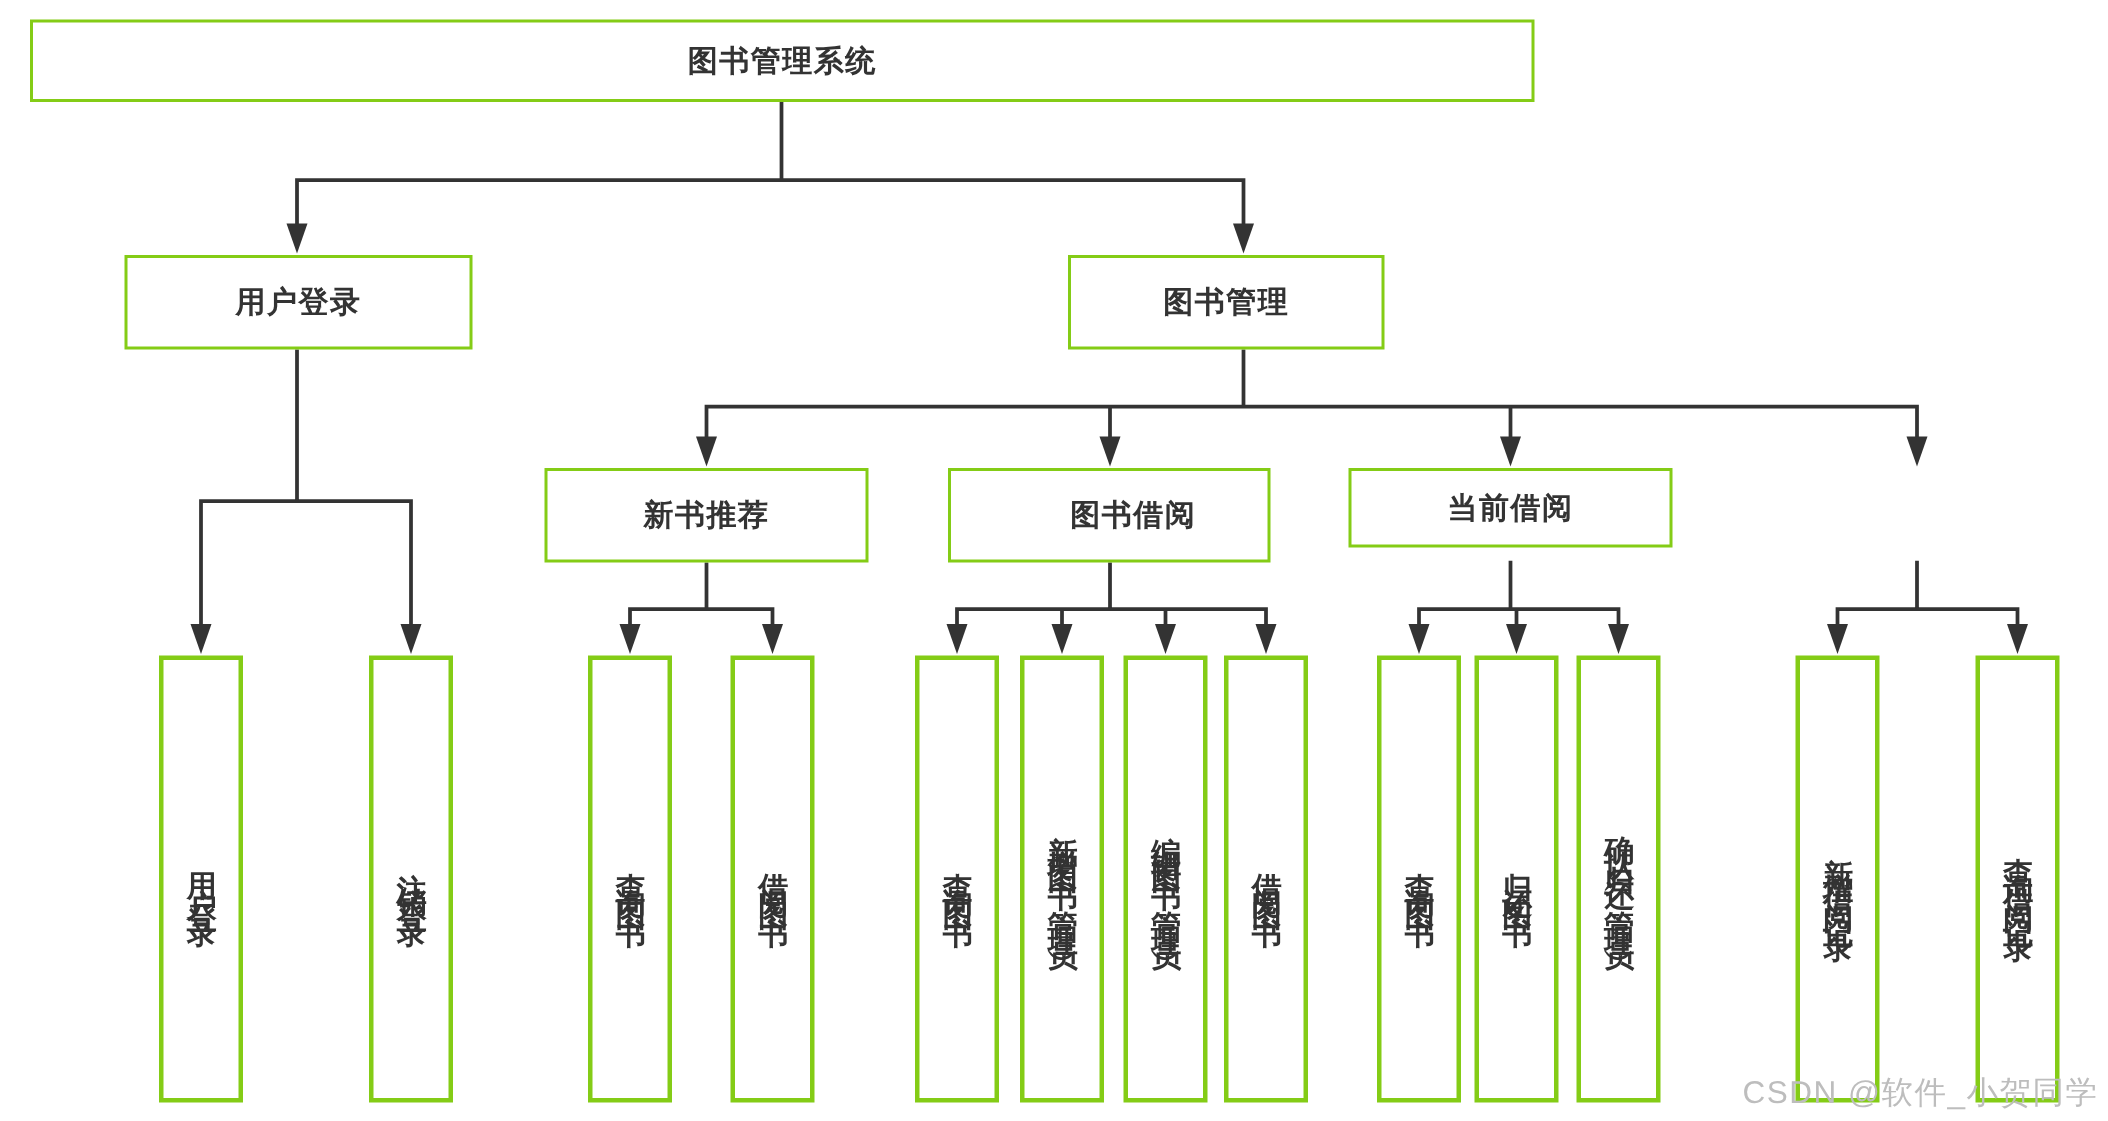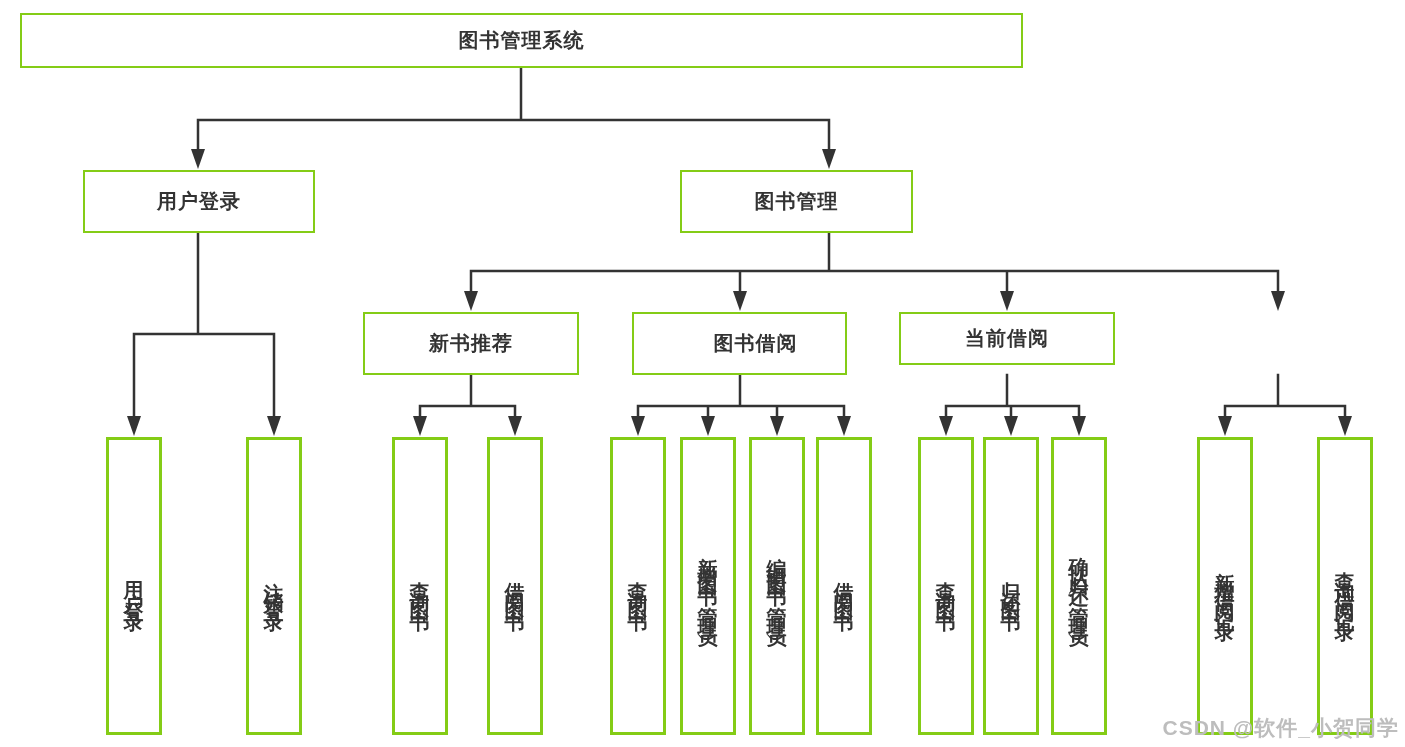--- a/index.html
+++ b/index.html
@@ -36,42 +36,41 @@
     writing-mode: vertical-rl;
     text-orientation: mixed;
     letter-spacing: 10px;
     line-height: 1;
     white-space: normal;
   }
   
   .n-root  { left: 20px;   top: 13px;  width: 1003px; height: 55px; }
   
   .n-login { left: 83px;   top: 170px; width: 232px;  height: 63px; }
-  .n-mgmt  { left: 680px;  top: 170px; width: 233px;  height: 63px; }
+  .n-mgmt  { left: 712px;  top: 170px; width: 211px;  height: 63px; }
   
   .n-rec   { left: 363px;  top: 312px; width: 216px;  height: 63px; text-align: right; }
   .n-bor   { left: 632px;  top: 312px; width: 215px;  height: 63px; padding-left: 32px; }
   .n-cur   { left: 899px;  top: 312px; width: 216px;  height: 53px; }
   .n-recd  { left: 1172px; top: 312px; width: 212px;  height: 63px; }
   
   .lf { top: 437px; height: 298px; width: 56px; }
   .lf-1a { left: 106px; }  .lf-1b { left: 246px; }
   .lf-2a { left: 392px; }  .lf-2b { left: 487px; }
   .lf-3a { left: 610px; }  .lf-3b { left: 680px; }  .lf-3c { left: 749px; }  .lf-3d { left: 816px; }
   .lf-4a { left: 918px; }  .lf-4b { left: 983px; }  .lf-4c { left: 1051px; }
   .lf-5a { left: 1197px; } .lf-5b { left: 1317px; }
   .watermark {
     position: absolute;
     right: 6px;
     top: 714px;
     font-size: 21px;
     letter-spacing: 1px;
     color: #bdbdbd;
     z-index: 5;
-    font-weight: bold;
   }
 </style>
 </head>
 <body>
 
 <div class="canvas">
 
   <svg class="connectors" viewBox="0 0 1405 747">
     <path d="M521 68 V120 M198 120 H829 M198 120 V152 M829 120 V152
          M198 233 V334 M134 334 H274 M134 334 V419 M274 334 V419

